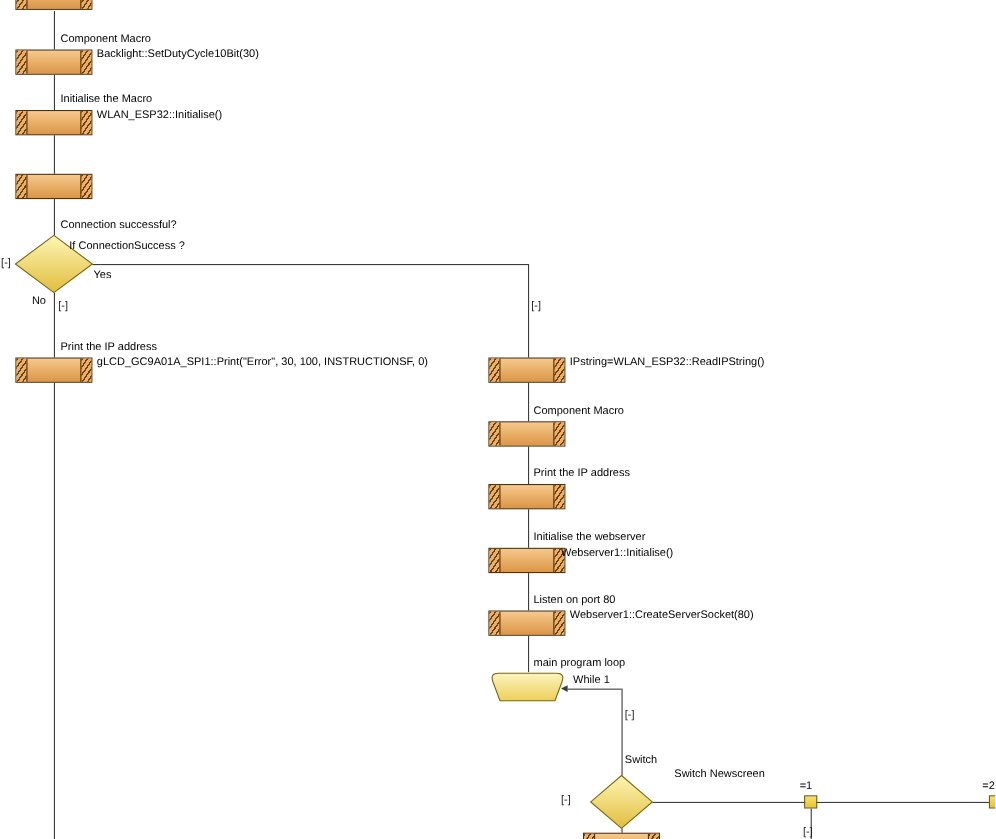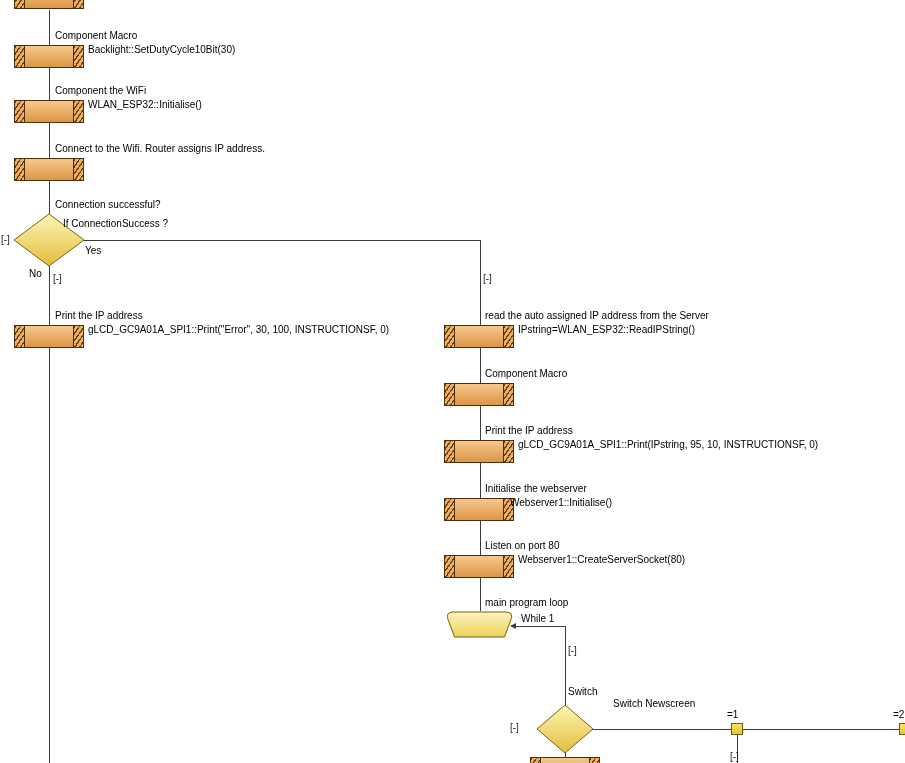--- a/index.html
+++ b/index.html
@@ -87,40 +87,37 @@
   <span class="t mk" style="left:1px;top:233px">[-]</span>
   <span class="t mk" style="left:53px;top:272px">[-]</span>
   <span class="t mk" style="left:483px;top:272px">[-]</span>
   <span class="t mk" style="left:568px;top:644px">[-]</span>
   <span class="t mk" style="left:510px;top:721px">[-]</span>
   <span class="t mk" style="left:730px;top:750px">[-]</span>
 
   <span class="t" style="left:55px;top:29px">Component Macro</span>
   <span class="t" style="left:88px;top:43px">Backlight::SetDutyCycle10Bit(30)</span>
 
-  <span class="t" style="left:55px;top:84px">Component the WiFi</span>
+  <span class="t" style="left:55px;top:84px">Initialise the Macro</span>
   <span class="t" style="left:88px;top:98px">WLAN_ESP32::Initialise()</span>
 
-  <span class="t" style="left:55px;top:142px">Connect to the Wifi. Router assigns IP address.</span>
 
   <span class="t" style="left:55px;top:198px">Connection successful?</span>
   <span class="t" style="left:63px;top:217px">If ConnectionSuccess ?</span>
   <span class="t" style="left:85px;top:244px">Yes</span>
   <span class="t" style="left:29px;top:267px">No</span>
 
   <span class="t" style="left:55px;top:309px">Print the IP address</span>
   <span class="t" style="left:88px;top:323px">gLCD_GC9A01A_SPI1::Print("Error", 30, 100, INSTRUCTIONSF, 0)</span>
 
-  <span class="t" style="left:485px;top:309px">read the auto assigned IP address from the Server</span>
   <span class="t" style="left:518px;top:323px">IPstring=WLAN_ESP32::ReadIPString()</span>
 
   <span class="t" style="left:485px;top:367px">Component Macro</span>
 
   <span class="t" style="left:485px;top:424px">Print the IP address</span>
-  <span class="t" style="left:518px;top:438px">gLCD_GC9A01A_SPI1::Print(IPstring, 95, 10, INSTRUCTIONSF, 0)</span>
 
   <span class="t" style="left:485px;top:482px">Initialise the webserver</span>
   <span class="t" style="left:510px;top:496px">Webserver1::Initialise()</span>
 
   <span class="t" style="left:485px;top:539px">Listen on port 80</span>
   <span class="t" style="left:518px;top:553px">Webserver1::CreateServerSocket(80)</span>
 
   <span class="t" style="left:485px;top:596px">main program loop</span>
   <span class="t" style="left:521px;top:612px">While 1</span>
 

